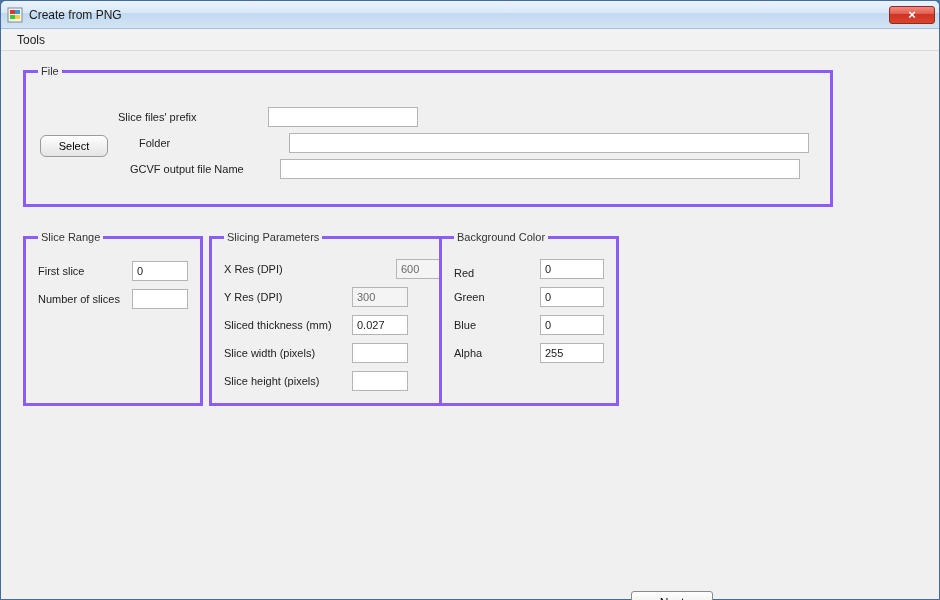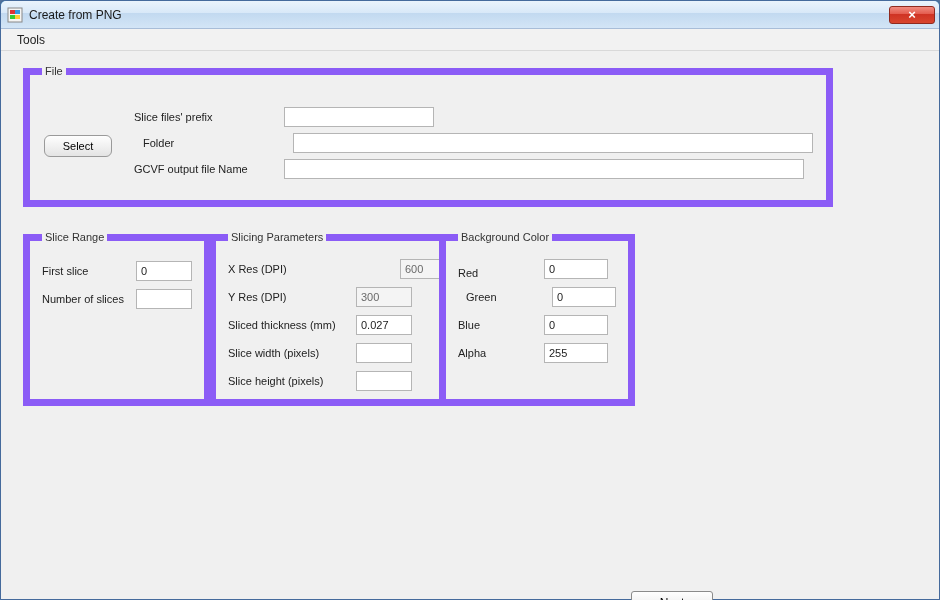--- a/index.html
+++ b/index.html
@@ -75,21 +75,21 @@
   }
 
   .client {
     flex:1;
     background:#f0f0f0;
     position:relative;
     padding: 14px 18px;
   }
 
   fieldset.grp {
-    border:7px solid #8b5cf6;
+    border:3px solid #8b5cf6;
     background:#f0f0f0;
     margin:0;
     padding:10px 12px 12px 12px;
   }
   fieldset.grp > legend {
     font-size:11px;
     color:#333;
     padding:0 3px;
   }
 
@@ -185,21 +185,21 @@
     <div class="menu-item">Tools</div>
   </div>
 
   <div class="client">
 
     <fieldset class="grp file-grp">
       <legend>File</legend>
 
       <button class="select-btn">Select</button>
 
-      <div class="file-row" style="left:104px; top:30px;">
+      <div class="file-row" style="left:92px; top:30px;">
         <span class="file-label">Slice files' prefix</span>
         <input class="tx" style="width: 150px;" value="">
       </div>
       <div class="file-row" style="left:113px; top:56px;">
         <span class="file-label">Folder</span>
         <input class="tx" style="width: 520px;" value="">
       </div>
       <div class="file-row" style="left:104px; top:82px;">
         <span class="file-label">GCVF output file Name</span>
         <input class="tx" style="width: 520px;" value="">
@@ -242,21 +242,21 @@
       </div>
     </fieldset>
 
     <fieldset class="grp bg-grp">
       <legend>Background Color</legend>
       <div class="row" style="margin-top:6px;align-items:flex-end;">
         <span class="lbl" style="width:86px;">Red</span>
         <input class="tx" style="width: 64px;" value="0">
       </div>
       <div class="row">
-        <span class="lbl" style="width:86px;margin-left:8px;">Green</span>
+        <span class="lbl" style="width:86px;">Green</span>
         <input class="tx" style="width: 64px;" value="0">
       </div>
       <div class="row">
         <span class="lbl" style="width:86px;">Blue</span>
         <input class="tx" style="width: 64px;" value="0">
       </div>
       <div class="row">
         <span class="lbl" style="width:86px;">Alpha</span>
         <input class="tx" style="width: 64px;" value="255">
       </div>

